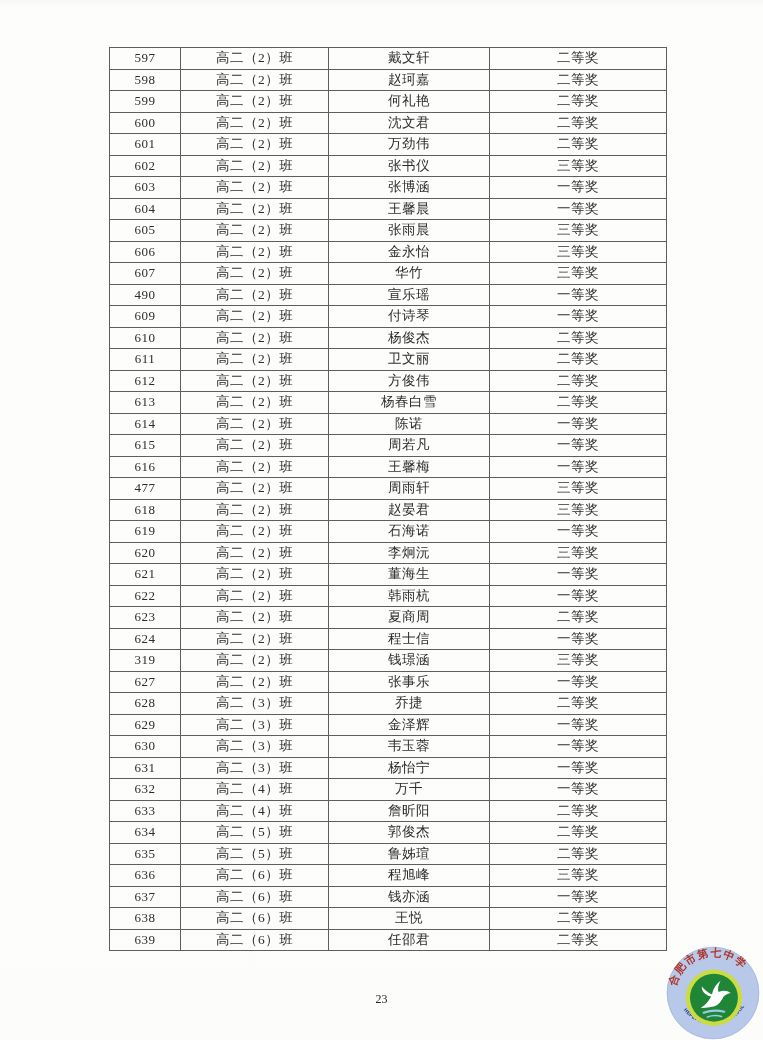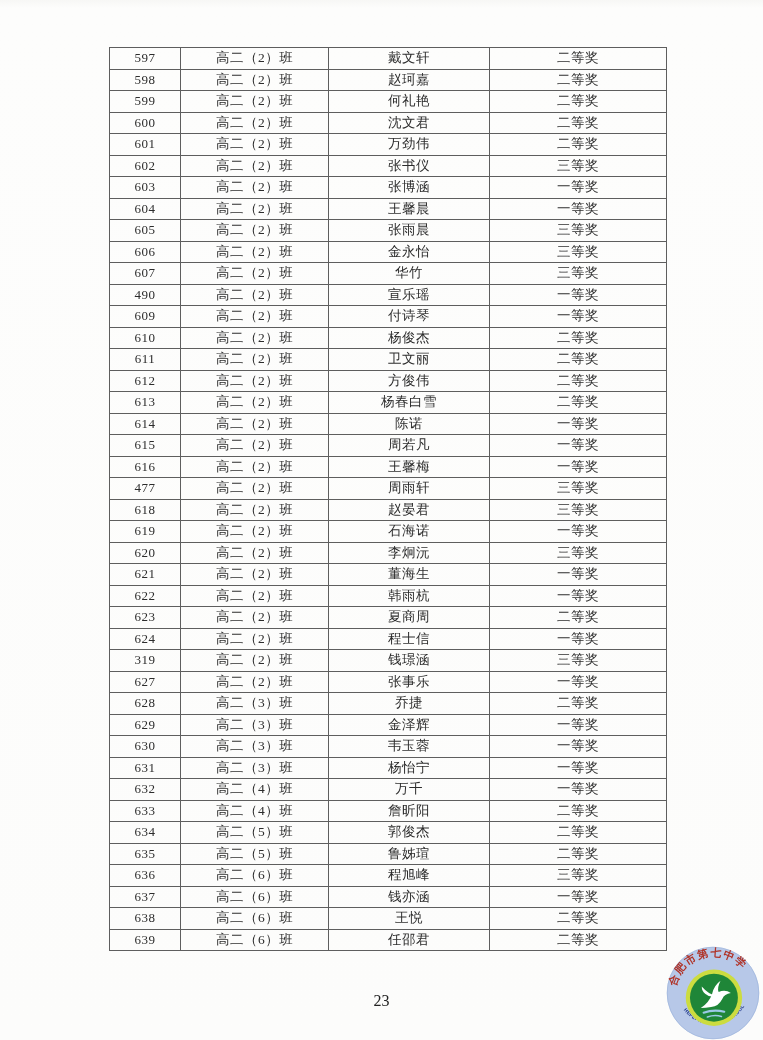--- a/index.html
+++ b/index.html
@@ -42,21 +42,21 @@
   table.award-table td.serial-cell {
     font-size: 13px;
     letter-spacing: 0.5px;
   }
   .page-number {
     position: absolute;
     left: 0;
     right: 0;
     top: 992px;
     text-align: center;
-    font-size: 16px;
+    font-size: 12px;
     color: #222222;
     font-family: "Liberation Serif", "DejaVu Serif", serif;
   }
   .school-logo {
     position: absolute;
     left: 666px;
     top: 946px;
     width: 94px;
     height: 94px;
   }

